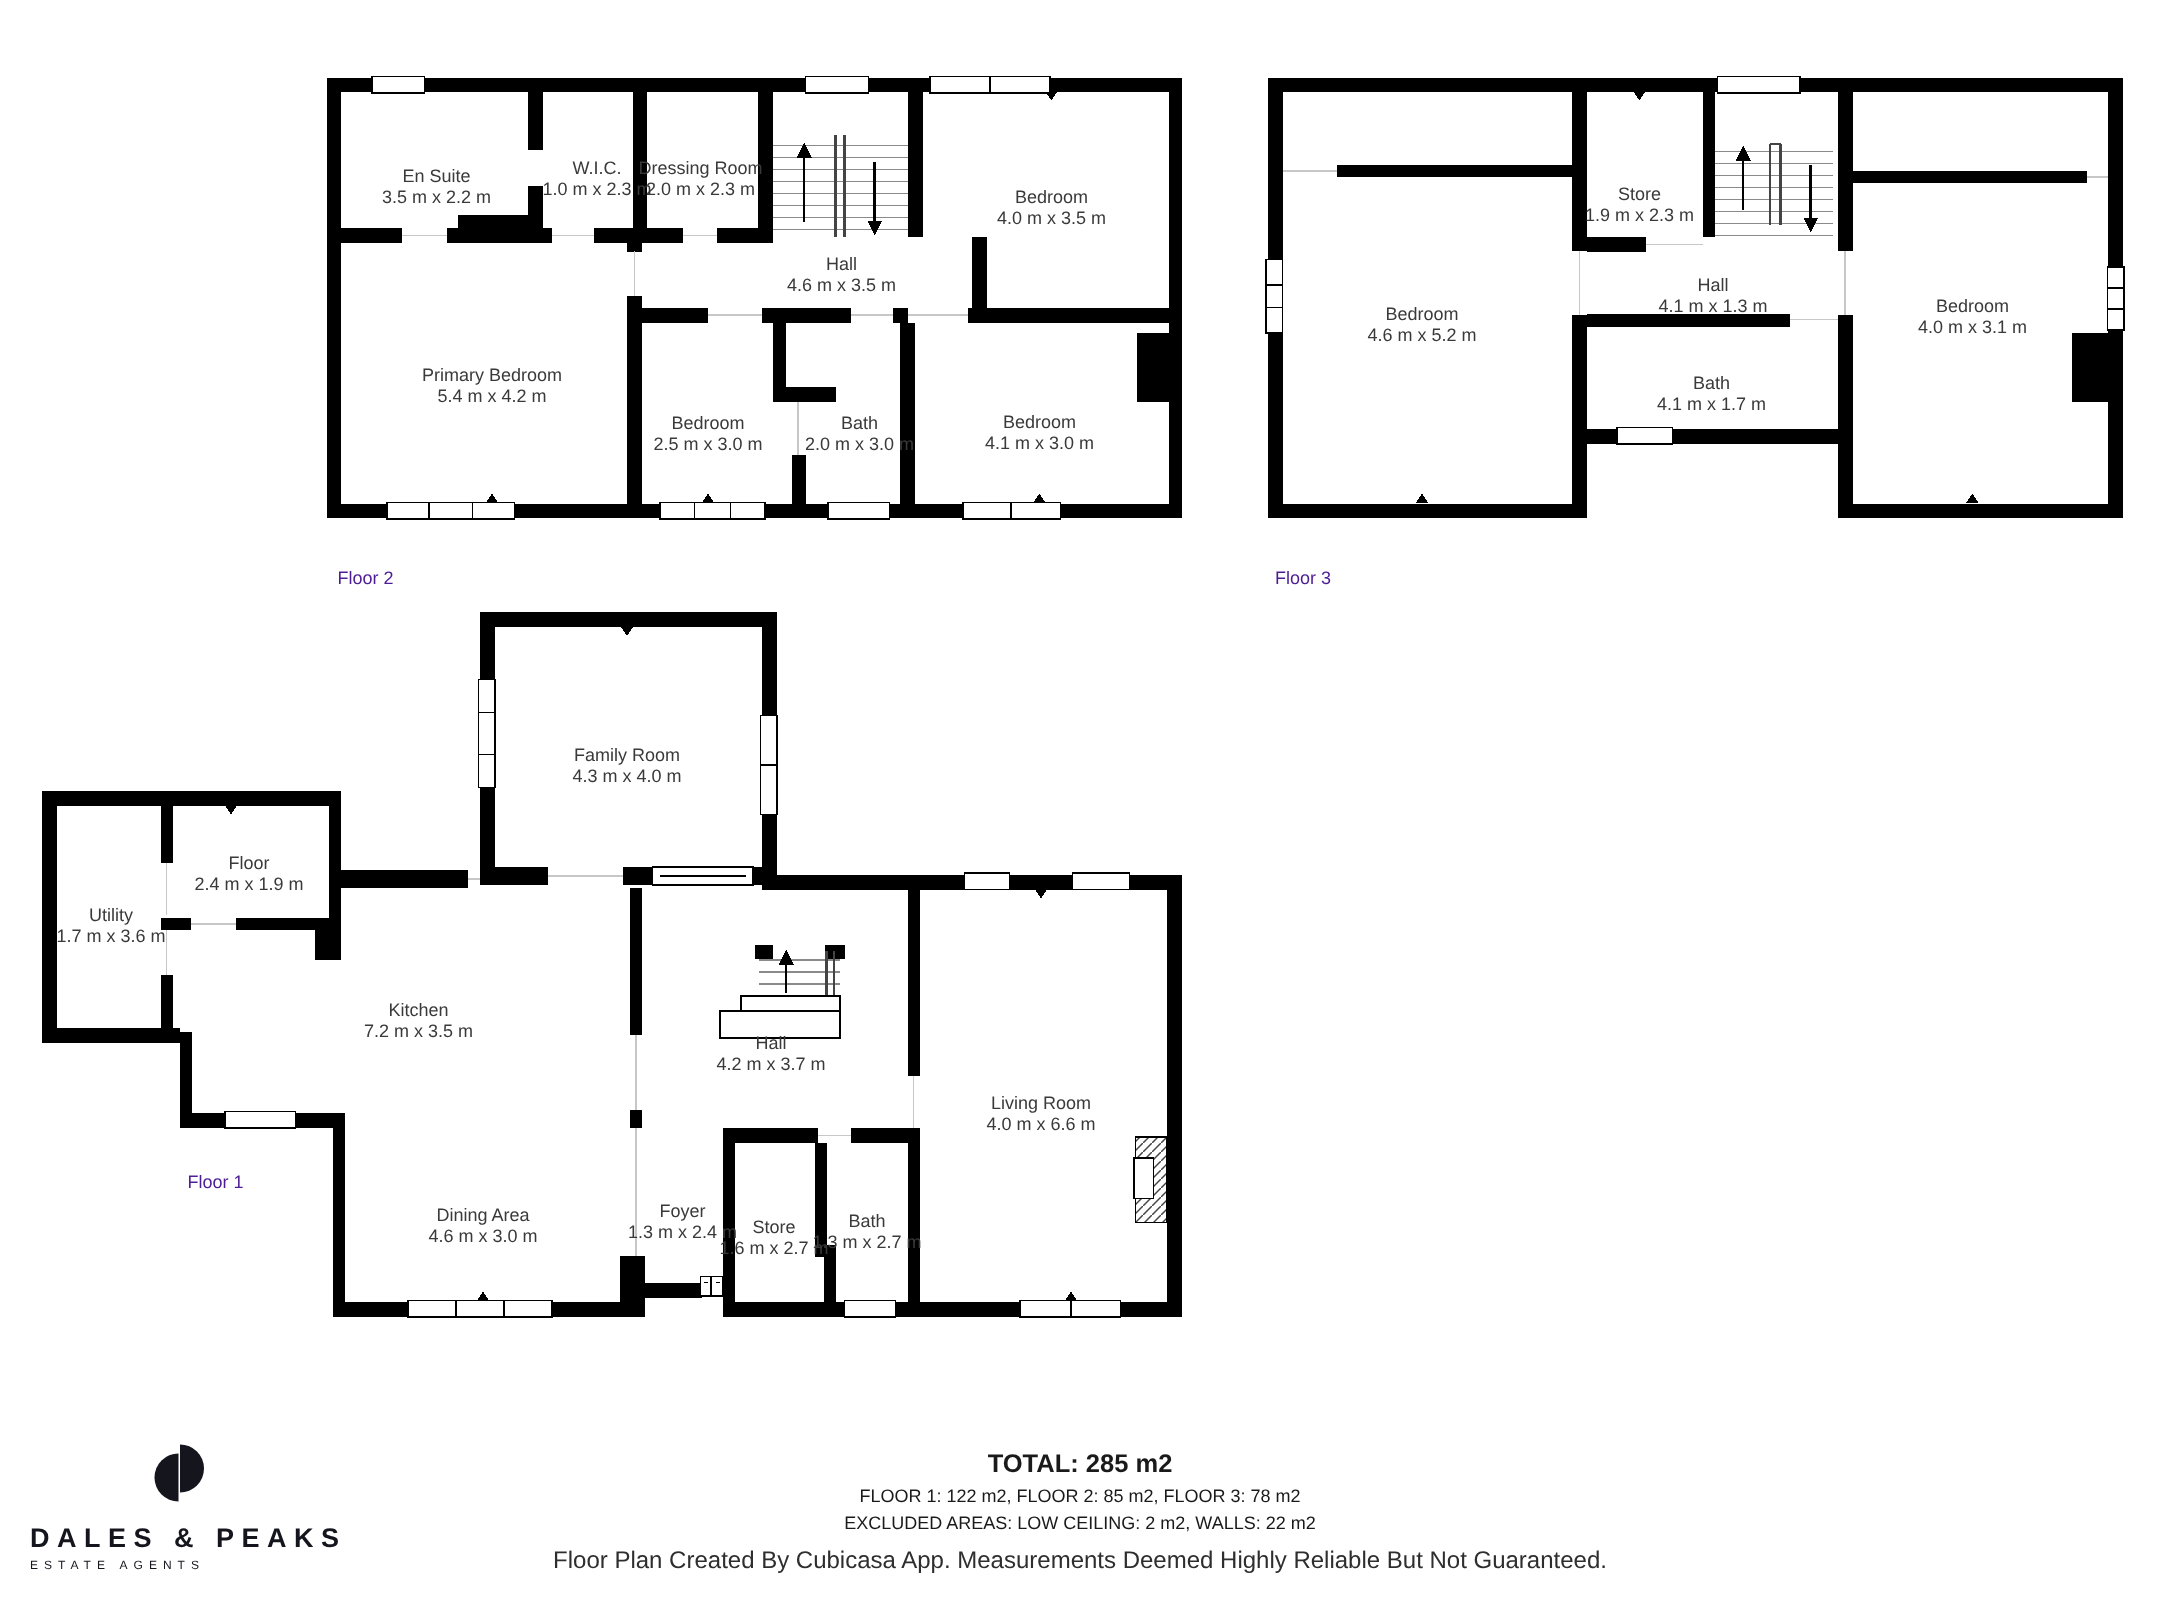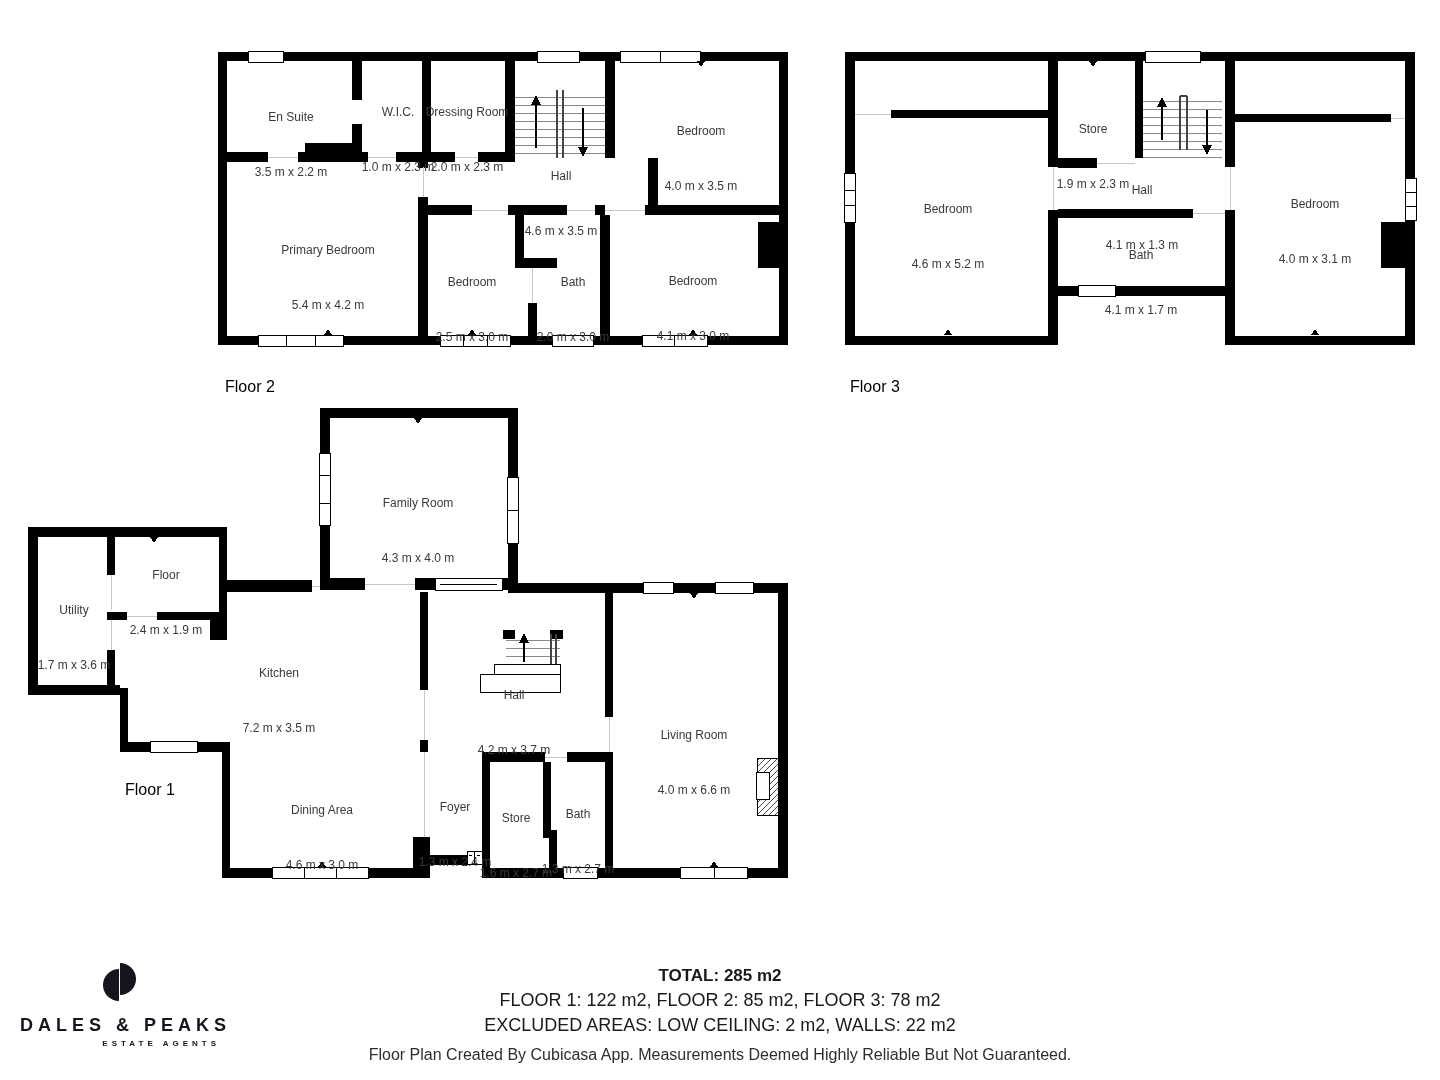--- a/index.html
+++ b/index.html
@@ -1,36 +1,36 @@
 <!DOCTYPE html>
 <html><head>
 <meta charset="utf-8">
 <style>
   html,body{margin:0;padding:0;background:#ffffff;}
   #page{position:relative;width:1440px;height:1080px;background:#ffffff;overflow:hidden;
         font-family:"Liberation Sans","DejaVu Sans",sans-serif;}
   #plan-svg{position:absolute;left:0;top:0;}
   .room-label{position:absolute;transform:translateX(-50%);text-align:center;
               font-size:12px;line-height:14px;color:#3a3a3a;white-space:nowrap;}
-  .room-label .dims{display:block;margin-top:41px;}
+  .room-label .dims{display:block;}
   .room-label .rname{display:block;}
-  .floor-label{position:absolute;font-size:16px;color:#000000;white-space:nowrap;}
+  .floor-label{position:absolute;font-size:12px;color:#4c1d95;white-space:nowrap;}
   .footer{position:absolute;left:0;top:966px;width:1440px;text-align:center;color:#1a1a1a;}
   .footer-total{font-size:17px;font-weight:700;margin-bottom:4px;}
-  .footer-floors,.footer-excluded{font-size:18px;margin-bottom:4px;}
+  .footer-floors,.footer-excluded{font-size:12px;margin-bottom:4px;}
   .footer-disclaimer{font-size:16px;margin-top:10px;color:#2e2e2e;}
   .logo{position:absolute;left:20px;top:960px;width:200px;height:100px;}
   .logo-mark{position:absolute;left:0;top:0;width:200px;height:44px;}
   .logo-half{position:absolute;width:16px;height:32px;background:#15151d;}
   .logo-half-left{left:83px;top:9px;border-radius:16px 0 0 16px;}
   .logo-half-right{left:100px;top:3px;border-radius:0 16px 16px 0;}
   .logo-name{position:absolute;top:55px;width:100%;text-align:center;font-size:18px;
              font-weight:600;letter-spacing:5px;color:#15151d;white-space:nowrap;}
-  .logo-tagline{position:absolute;top:79px;width:100%;text-align:right;font-size:8px;
-             font-weight:700;letter-spacing:4px;color:#15151d;white-space:nowrap;}
+  .logo-tagline{position:absolute;top:79px;width:100%;text-align:left;font-size:8px;
+             font-weight:400;letter-spacing:4px;color:#15151d;white-space:nowrap;}
 </style>
 </head>
 <body>
 
 <div id="page">
 
 <svg id="plan-svg" width="1440" height="1080" viewBox="0 0 1440 1080">
   <defs>
     <pattern id="hatch" patternUnits="userSpaceOnUse" width="6" height="6">
       <path d="M0,6 L6,0" stroke="#444" stroke-width="1"></path>

